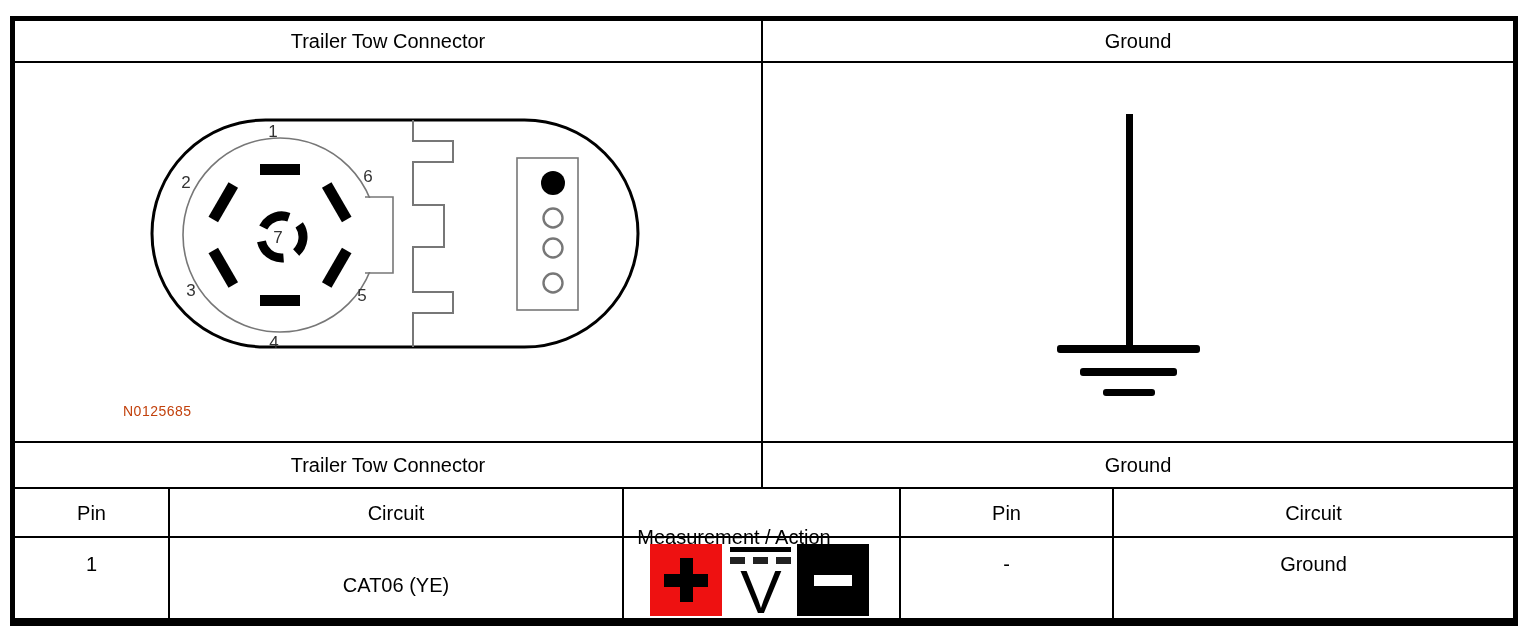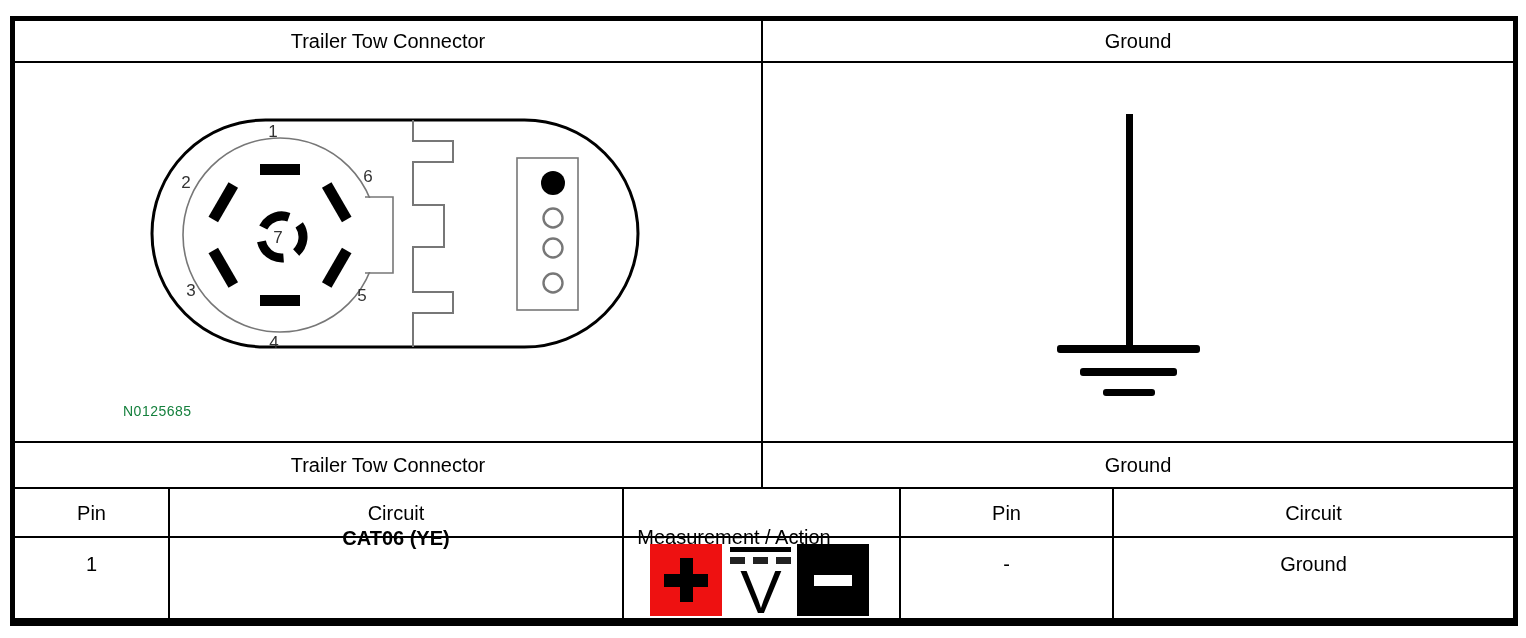--- a/index.html
+++ b/index.html
@@ -13,21 +13,21 @@
   }
   .hline{position:absolute;left:0;width:100%;height:2px;background:#000;}
   .vline{position:absolute;width:2px;background:#000;}
   .cell{
     position:absolute;box-sizing:border-box;text-align:center;
     font-size:20px;line-height:1.2;white-space:nowrap;
   }
   .cell.vcenter{display:flex;align-items:center;justify-content:center;}
   .cell.vtop{padding-top:14px;}
   .diagram-svg{position:absolute;}
-  .code-label{position:absolute;font-size:14px;color:#15803d;letter-spacing:0.5px;}
+  .code-label{position:absolute;font-size:14px;color:#c2410c;letter-spacing:0.5px;}
   
   .meas-row{position:absolute;display:flex;align-items:flex-start;}
   .probe-box{width:72px;height:72px;position:relative;flex:0 0 auto;}
   .probe-box.pos{background:#ee1111;margin-right:6px;}
   .probe-box.neg{background:#000;margin-left:3px;}
   .plus-h,.plus-v{position:absolute;background:#000;}
   .plus-h{width:44px;height:13px;left:14px;top:29.5px;}
   .plus-v{width:13px;height:44px;left:29.5px;top:14px;}
   .minus-bar{position:absolute;width:38px;height:11px;background:#fff;left:17px;top:30.5px;}
   .dcv-box{width:66px;height:72px;position:relative;flex:0 0 auto;background:#fff;}
@@ -107,21 +107,21 @@
     <div class="cell vcenter" style="left:0;top:422px;width:746px;height:44px;">Trailer Tow Connector</div>
     <div class="cell vcenter" style="left:748px;top:422px;width:750px;height:44px;">Ground</div>
 
     <div class="cell vcenter" style="left:0;top:468px;width:153px;height:47px;">Pin</div>
     <div class="cell vcenter" style="left:155px;top:468px;width:452px;height:47px;">Circuit</div>
     <div class="cell vcenter" style="left:609px;top:492px;width:220px;height:47px;">Measurement / Action</div>
     <div class="cell vcenter" style="left:886px;top:468px;width:211px;height:47px;">Pin</div>
     <div class="cell vcenter" style="left:1099px;top:468px;width:399px;height:47px;">Circuit</div>
 
     <div class="cell vtop" style="left:0;top:517px;width:153px;height:80px;">1</div>
-    <div class="cell vtop" style="left:155px;top:491px;width:452px;height:80px;font-weight:bold;">CAT06 (YE)</div>
+    <div class="cell vtop" style="left:155px;top:538px;width:452px;height:80px;">CAT06 (YE)</div>
 
     <div class="meas-row" style="left:635px;top:523px;">
       <div class="probe-box pos">
         <div class="plus-h"></div>
         <div class="plus-v"></div>
       </div>
       <div class="dcv-box">
         <div class="dcv-solid"></div>
         <div class="dcv-dashes">
           <div class="dcv-dash"></div>

